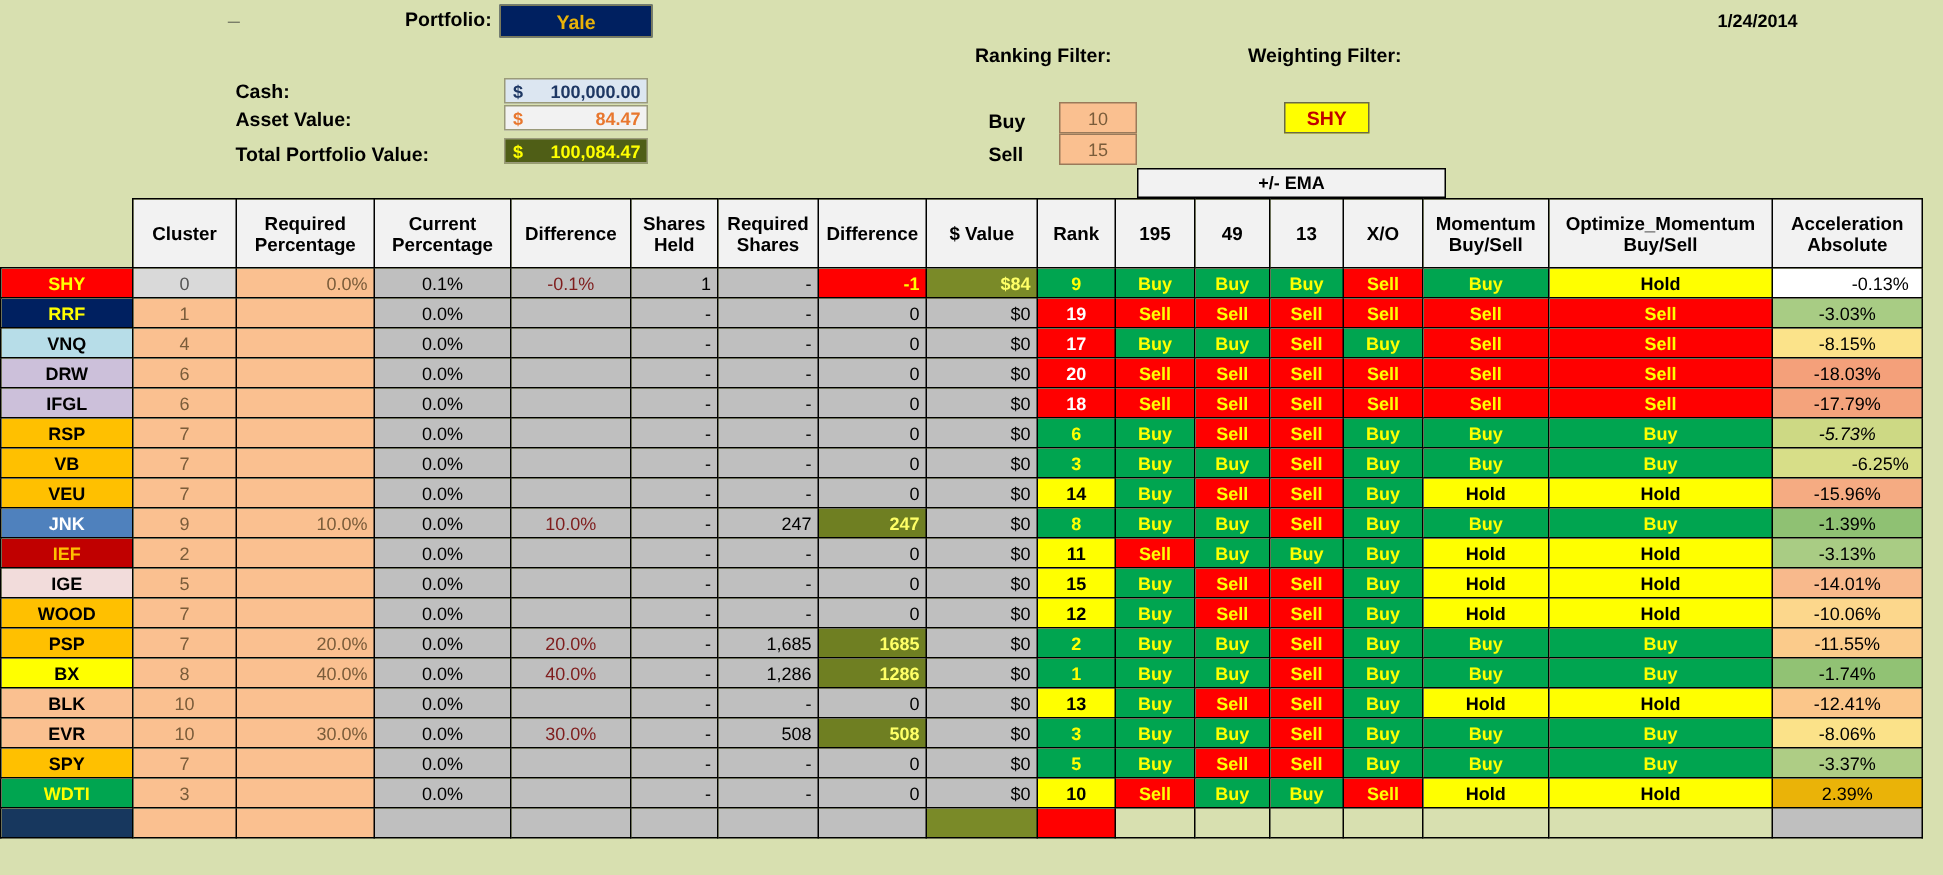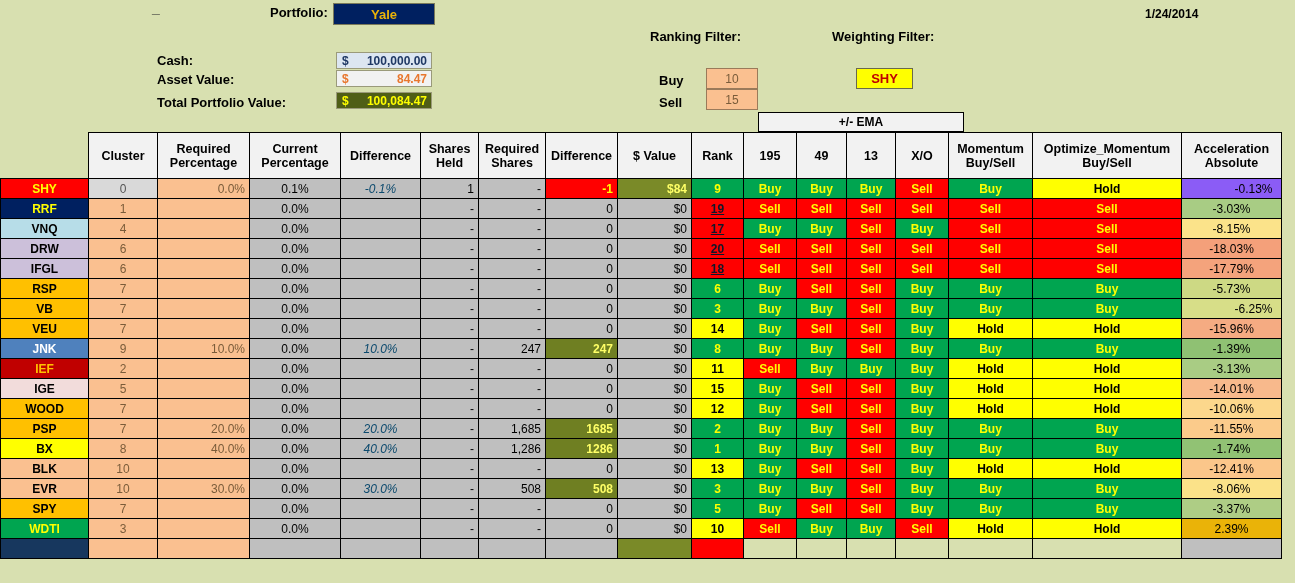--- a/index.html
+++ b/index.html
@@ -98,29 +98,29 @@
 
   .ticker{font-weight:bold;text-align:center;font-size:12px;}
   .num{text-align:right;font-size:12px;}
   .ctr{text-align:center;font-size:12px;}
   .sig{text-align:center;font-weight:bold;font-size:12px;}
 
   .c-cluster{background:#fac090;color:#7a5c3a;text-align:center;}
   .c-cluster-sel{background:#d9d9d9;color:#555;text-align:center;}
   .c-reqpct{background:#fac090;color:#7a5c3a;text-align:right;}
   .c-gray{background:#bfbfbf;color:#000;}
-  .c-diffgray{background:#bfbfbf;color:#0c4a6e;font-style:italic;}
+  .c-diffgray{background:#bfbfbf;color:#7f1d1d;}
 
   .buy{background:#00a550;color:#ffff00;}
   .sell{background:#ff0000;color:#ffff00;}
   .hold{background:#ffff00;color:#000;}
 
   .rank-g{background:#00a550;color:#ffff00;font-weight:bold;}
   .rank-y{background:#ffff00;color:#000;font-weight:bold;}
-  .rank-r{background:#ff0000;color:#0f172a;font-weight:bold;text-decoration:underline;}
+  .rank-r{background:#ff0000;color:#ffffff;font-weight:bold;}
 
   .val-olive{background:#7a8a28;color:#ffff66;text-align:right;font-weight:bold;}
   .val-gray{background:#bfbfbf;color:#000;text-align:right;}
   .diff-red{background:#ff0000;color:#ffff00;text-align:right;font-weight:bold;}
   .shr-olive{background:#6f7f22;color:#ffff66;text-align:right;font-weight:bold;}
 </style>
 </head>
 <body>
 
 <div id="sheet">
@@ -234,21 +234,21 @@
           <td class="c-gray num">-</td>
           <td class="diff-red">-1</td>
           <td class="val-olive ctr">$84</td>
           <td class="rank-g ctr">9</td>
           <td class="buy sig">Buy</td>
           <td class="buy sig">Buy</td>
           <td class="buy sig">Buy</td>
           <td class="sell sig">Sell</td>
           <td class="buy sig">Buy</td>
           <td class="hold sig">Hold</td>
-          <td class="ctr" style="background:#8b5cf6;padding-left:48px;">-0.13%</td>
+          <td class="ctr" style="background:#ffffff;padding-left:48px;">-0.13%</td>
         </tr>
         <tr>
           <td class="ticker" style="background:#002060;color:#ffff00;">RRF</td>
           <td class="c-cluster">1</td>
           <td class="c-reqpct"></td>
           <td class="c-gray ctr">0.0%</td>
           <td class="c-diffgray ctr"></td>
           <td class="c-gray num">-</td>
           <td class="c-gray num">-</td>
           <td class="c-gray num">0</td>
@@ -329,21 +329,21 @@
           <td class="c-gray num">-</td>
           <td class="c-gray num">0</td>
           <td class="val-gray ctr">$0</td>
           <td class="rank-g ctr">6</td>
           <td class="buy sig">Buy</td>
           <td class="sell sig">Sell</td>
           <td class="sell sig">Sell</td>
           <td class="buy sig">Buy</td>
           <td class="buy sig">Buy</td>
           <td class="buy sig">Buy</td>
-          <td class="ctr" style="background:#cdd984;">-5.73%</td>
+          <td class="ctr" style="background:#cdd984;font-style:italic;">-5.73%</td>
         </tr>
         <tr>
           <td class="ticker" style="background:#ffc000;color:#000000;">VB</td>
           <td class="c-cluster">7</td>
           <td class="c-reqpct"></td>
           <td class="c-gray ctr">0.0%</td>
           <td class="c-diffgray ctr"></td>
           <td class="c-gray num">-</td>
           <td class="c-gray num">-</td>
           <td class="c-gray num">0</td>

